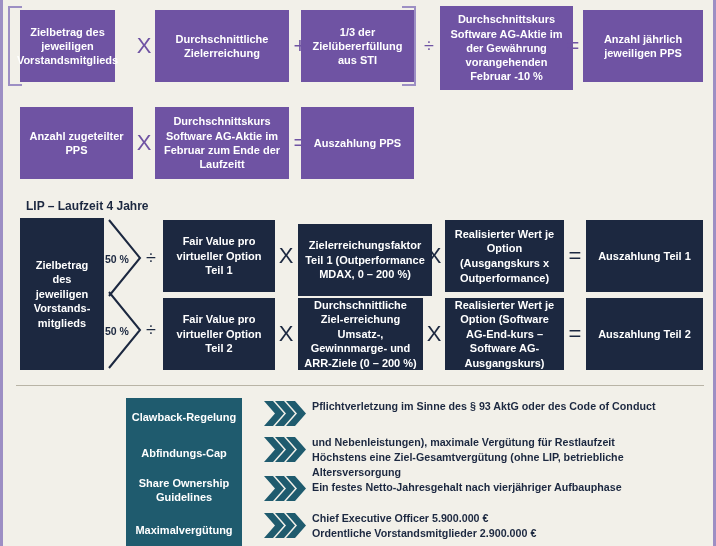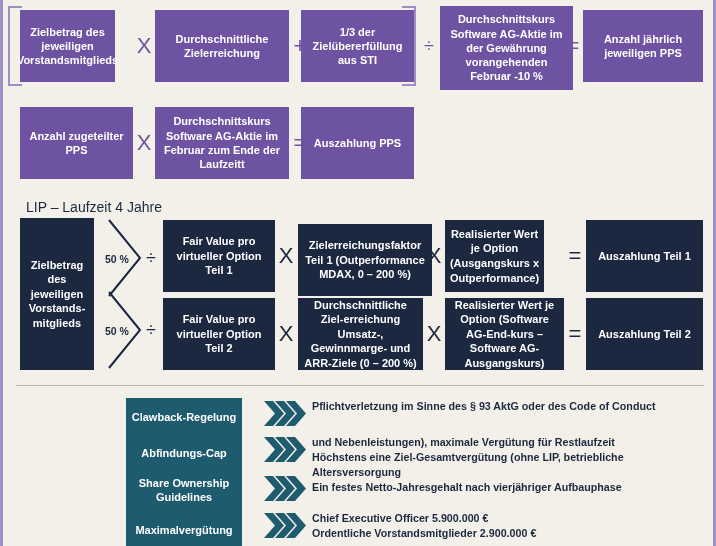--- a/index.html
+++ b/index.html
@@ -57,22 +57,22 @@
   }
   .bracket-r {
     position:absolute;
     border:2px solid #9d8fc4;
     border-left:none;
   }
 
   
   .lip-title {
     position:absolute;
-    font-size:14px;
-    font-weight:normal;
+    font-size:12px;
+    font-weight:bold;
     color:#1c2840;
     padding-left:10px;
   }
   .splitter { position:absolute; }
 
   .pct {
     position:absolute;
     font-size:10.5px; font-weight:bold; color:#1c2840;
   }
 
@@ -134,38 +134,38 @@
 <div class="op" style="left:133px; top:107px; width:22px; height:72px;">X</div>
 
 <div class="pbox" style="left:155px; top:107px; width:134px; height:72px;">Durchschnittskurs Software AG-Aktie im Februar zum Ende der Laufzeitt</div>
 
 <div class="op" style="left:289px; top:107px; width:22px; height:72px;">=</div>
 
 <div class="pbox" style="left:301px; top:107px; width:113px; height:72px;">Auszahlung PPS</div>
 
 <div class="lip-title" style="left:16px; top:199px;">LIP – Laufzeit 4 Jahre</div>
 
-<div class="nbox" style="left:20px; top:218px; width:74px; height:152px; font-size:11px;">Zielbetrag des jeweiligen Vorstands-mitglieds</div>
+<div class="nbox" style="left:20px; top:218px; width:84px; height:152px; font-size:11px;">Zielbetrag des jeweiligen Vorstands-mitglieds</div>
 
 <svg class="splitter" style="left:106px; top:218px;" width="40" height="152" viewBox="0 0 40 152">
   <polyline points="3,2 34,40 3,78" fill="none" stroke="#1c2840" stroke-width="2"></polyline>
   <polyline points="3,74 34,112 3,150" fill="none" stroke="#1c2840" stroke-width="2"></polyline>
 </svg>
 
 <div class="pct" style="left:105px; top:253px;">50 %</div>
 <div class="pct" style="left:105px; top:325px;">50 %</div>
 
 <div class="op op-d" style="left:140px; top:240px; width:22px; height:36px; font-size:18px;">÷</div>
 <div class="op op-d" style="left:140px; top:312px; width:22px; height:36px; font-size:18px;">÷</div>
 
 <div class="nbox" style="left:163px; top:220px; width:112px; height:72px;">Fair Value pro virtueller Option Teil 1</div>
 <div class="op op-d" style="left:275px; top:220px; width:22px; height:72px;">X</div>
 <div class="nbox" style="left:298px; top:224px; width:134px; height:72px;">Zielerreichungsfaktor Teil 1 (Outperformance MDAX, 0 – 200 %)</div>
 <div class="op op-d" style="left:423px; top:220px; width:22px; height:72px;">X</div>
-<div class="nbox" style="left:445px; top:220px; width:99px; height:72px;">Realisierter Wert je Option (Ausgangskurs x Outperformance)</div>
+<div class="nbox" style="left:445px; top:220px; width:119px; height:72px;">Realisierter Wert je Option (Ausgangskurs x Outperformance)</div>
 <div class="op op-d" style="left:564px; top:220px; width:22px; height:72px;">=</div>
 <div class="nbox" style="left:586px; top:220px; width:117px; height:72px;">Auszahlung Teil 1</div>
 
 <div class="nbox" style="left:163px; top:298px; width:112px; height:72px;">Fair Value pro virtueller Option Teil 2</div>
 <div class="op op-d" style="left:275px; top:298px; width:22px; height:72px;">X</div>
 <div class="nbox" style="left:298px; top:298px; width:125px; height:72px;">Durchschnittliche Ziel-erreichung Umsatz-, Gewinnmarge- und ARR-Ziele (0 – 200 %)</div>
 <div class="op op-d" style="left:423px; top:298px; width:22px; height:72px;">X</div>
 <div class="nbox" style="left:445px; top:298px; width:119px; height:72px;">Realisierter Wert je Option (Software AG-End-kurs – Software AG-Ausgangskurs)</div>
 <div class="op op-d" style="left:564px; top:298px; width:22px; height:72px;">=</div>
 <div class="nbox" style="left:586px; top:298px; width:117px; height:72px;">Auszahlung Teil 2</div>

